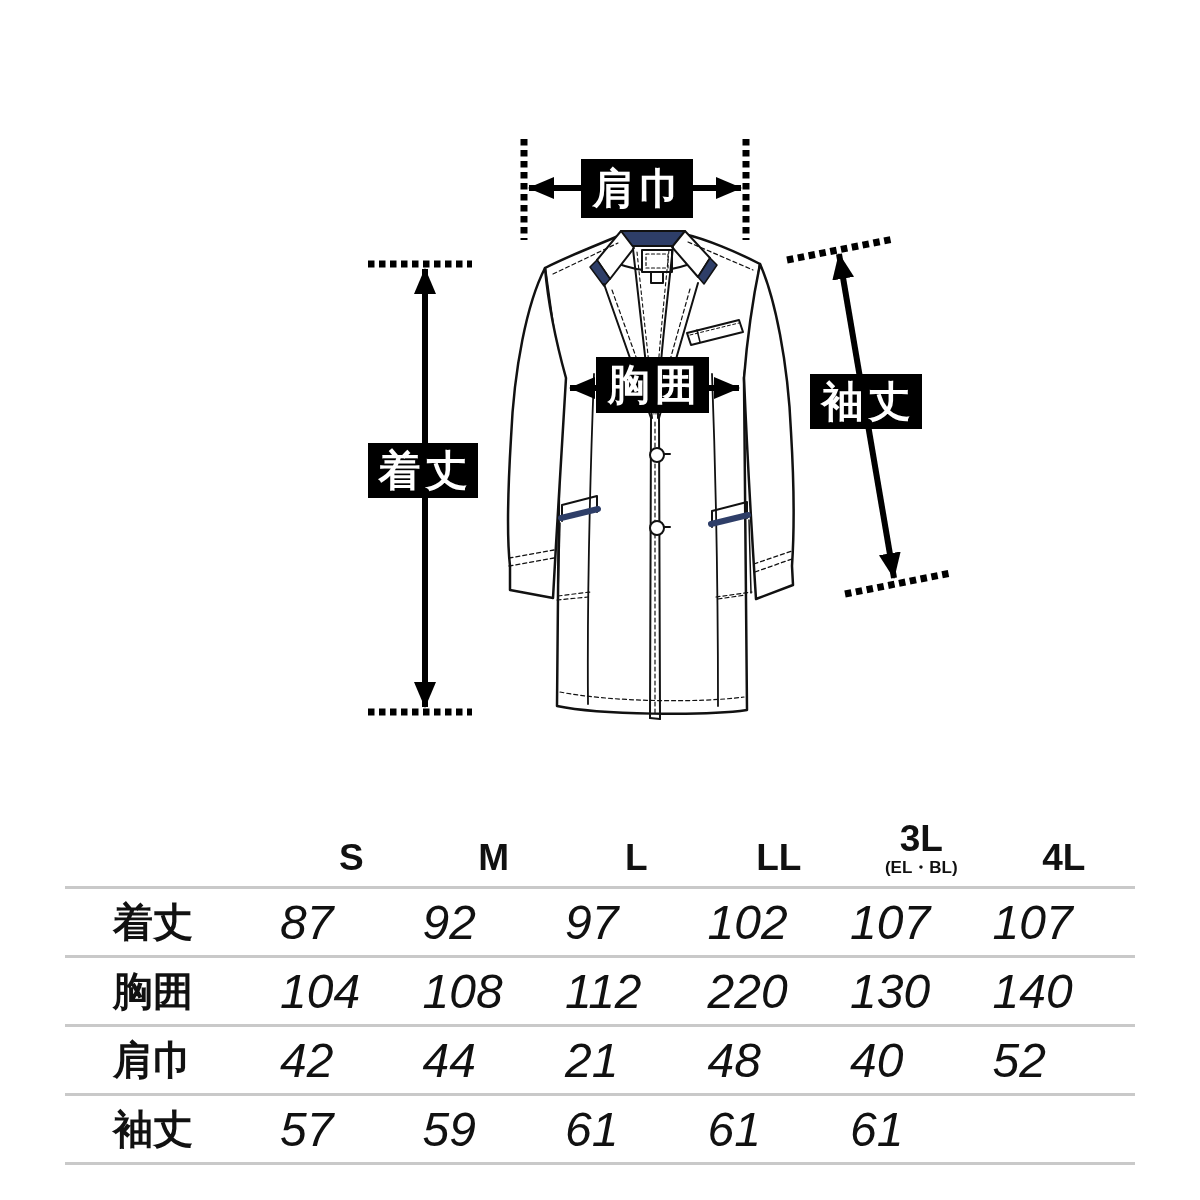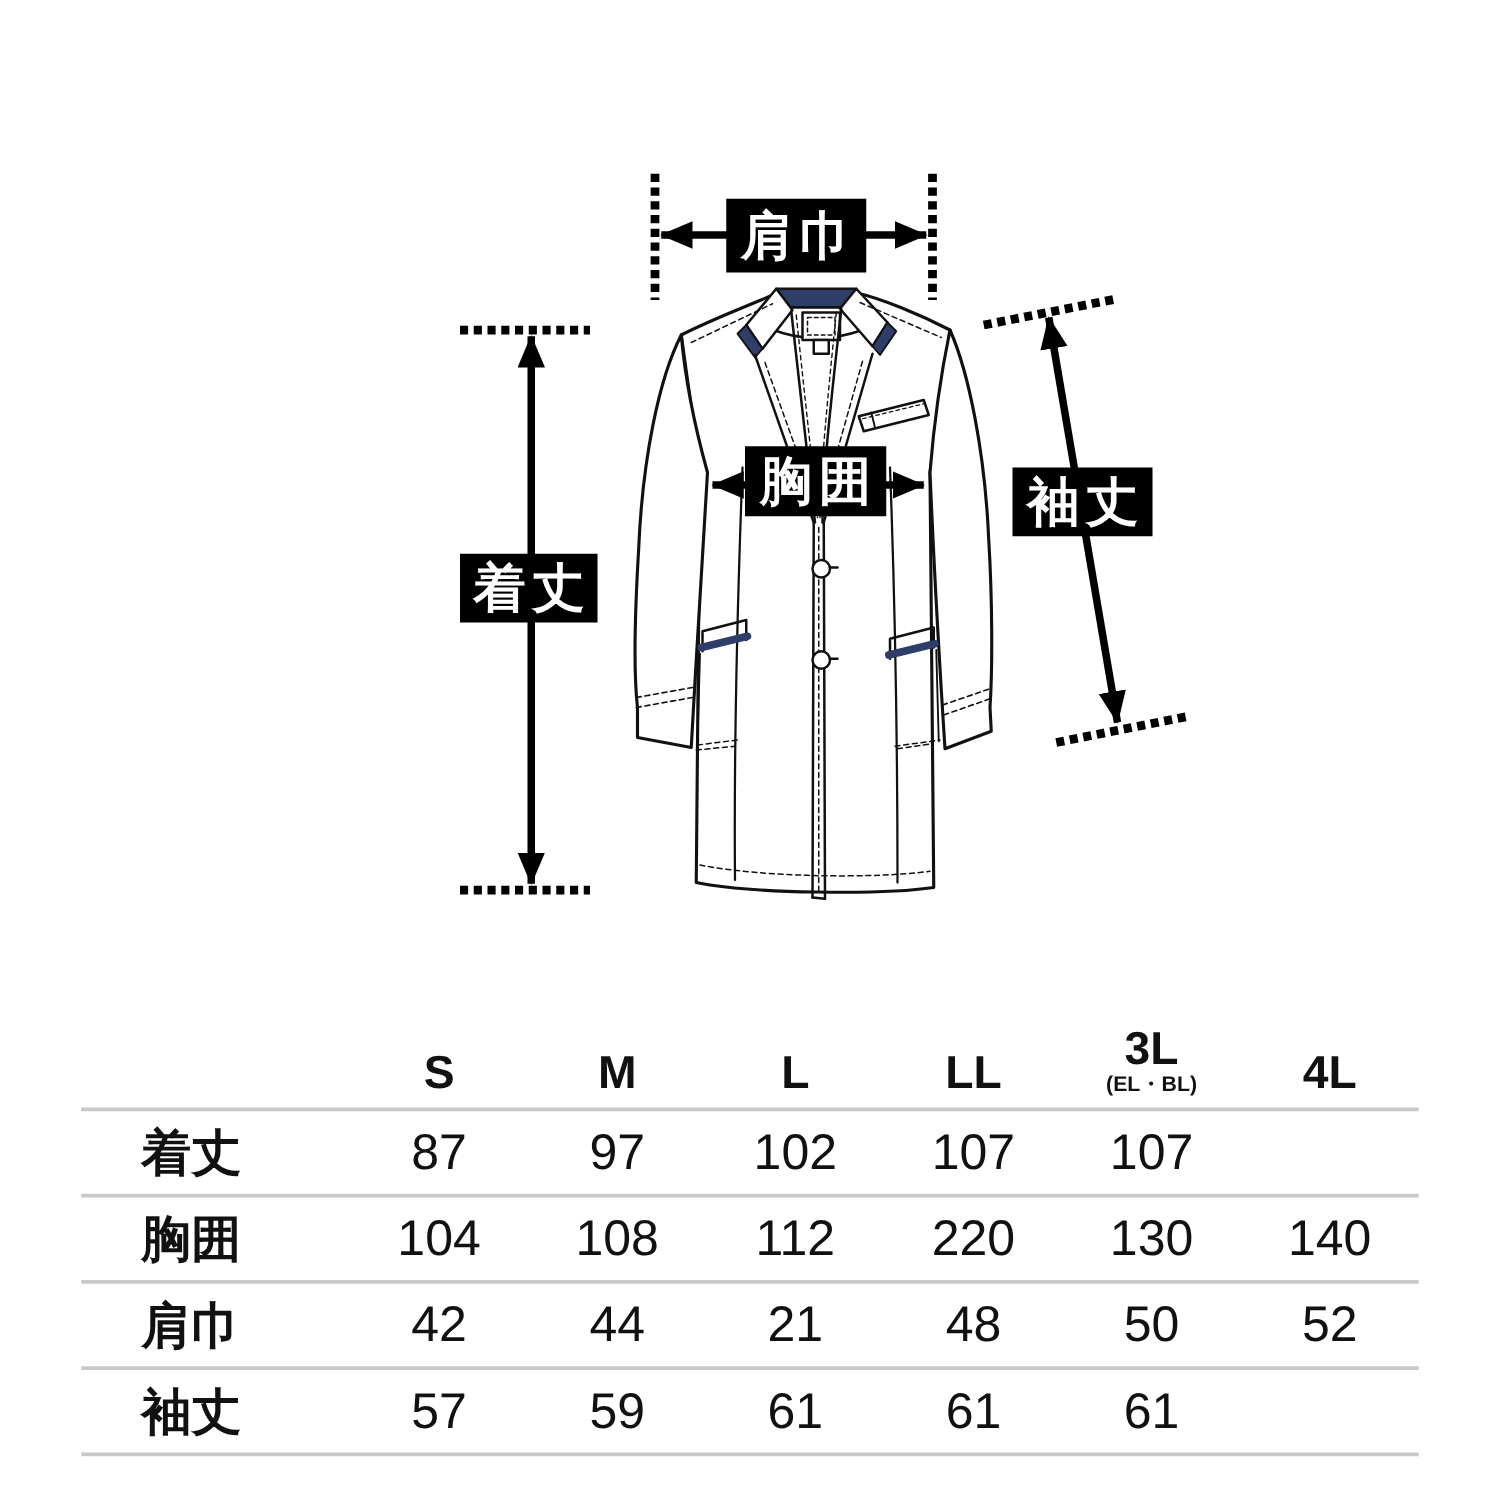--- a/index.html
+++ b/index.html
@@ -24,21 +24,21 @@
   
   .size-table{position:absolute;left:65px;top:797px;width:1070px;}
   .t-head,.t-row{display:grid;grid-template-columns:215px repeat(6,1fr);}
   .t-head{height:92px;border-bottom:3px solid #c9c9c9;align-items:end;padding-bottom:8px;box-sizing:border-box;}
   .t-row{height:66px;border-bottom:3px solid #c9c9c9;align-items:center;}
   .col-head{display:flex;flex-direction:column;justify-content:flex-end;align-items:center;text-align:center;}
   .col-head .main{font-size:37px;font-weight:bold;line-height:1.05;}
   .col-head .sub{font-size:17px;font-weight:bold;line-height:1.15;}
   .col-head .sub:empty{display:none;}
   .row-label{font-size:40px;font-weight:bold;padding-left:48px;}
-  .cell{font-size:40px;text-align:center;}
+  .cell{font-size:48px;font-style:italic;}
 </style>
 </head>
 <body>
 
 <div class="stage">
 
   <svg class="diagram-svg" viewBox="0 0 1200 780" aria-hidden="true">
     <defs>
       <marker id="ah" markerUnits="userSpaceOnUse" markerWidth="27" markerHeight="24" refX="25" refY="11" orient="auto-start-reverse">
         <path d="M0,0 L26,11 L0,22 Z" fill="#000"></path>
@@ -161,20 +161,21 @@
       </div>
       <div class="col-head">
         <span class="main">4L</span>
 
       </div>
     </div>
 
     <div class="t-row">
       <div class="row-label">着丈</div>
       <div class="cell">87</div>
+      <div class="cell">92</div>
       <div class="cell">97</div>
       <div class="cell">102</div>
       <div class="cell">107</div>
       <div class="cell">107</div>
     </div>
 
     <div class="t-row">
       <div class="row-label">胸囲</div>
       <div class="cell">104</div>
       <div class="cell">108</div>
@@ -183,21 +184,21 @@
       <div class="cell">130</div>
       <div class="cell">140</div>
     </div>
 
     <div class="t-row">
       <div class="row-label">肩巾</div>
       <div class="cell">42</div>
       <div class="cell">44</div>
       <div class="cell">21</div>
       <div class="cell">48</div>
-      <div class="cell">50</div>
+      <div class="cell">40</div>
       <div class="cell">52</div>
     </div>
 
     <div class="t-row">
       <div class="row-label">袖丈</div>
       <div class="cell">57</div>
       <div class="cell">59</div>
       <div class="cell">61</div>
       <div class="cell">61</div>
       <div class="cell">61</div>

